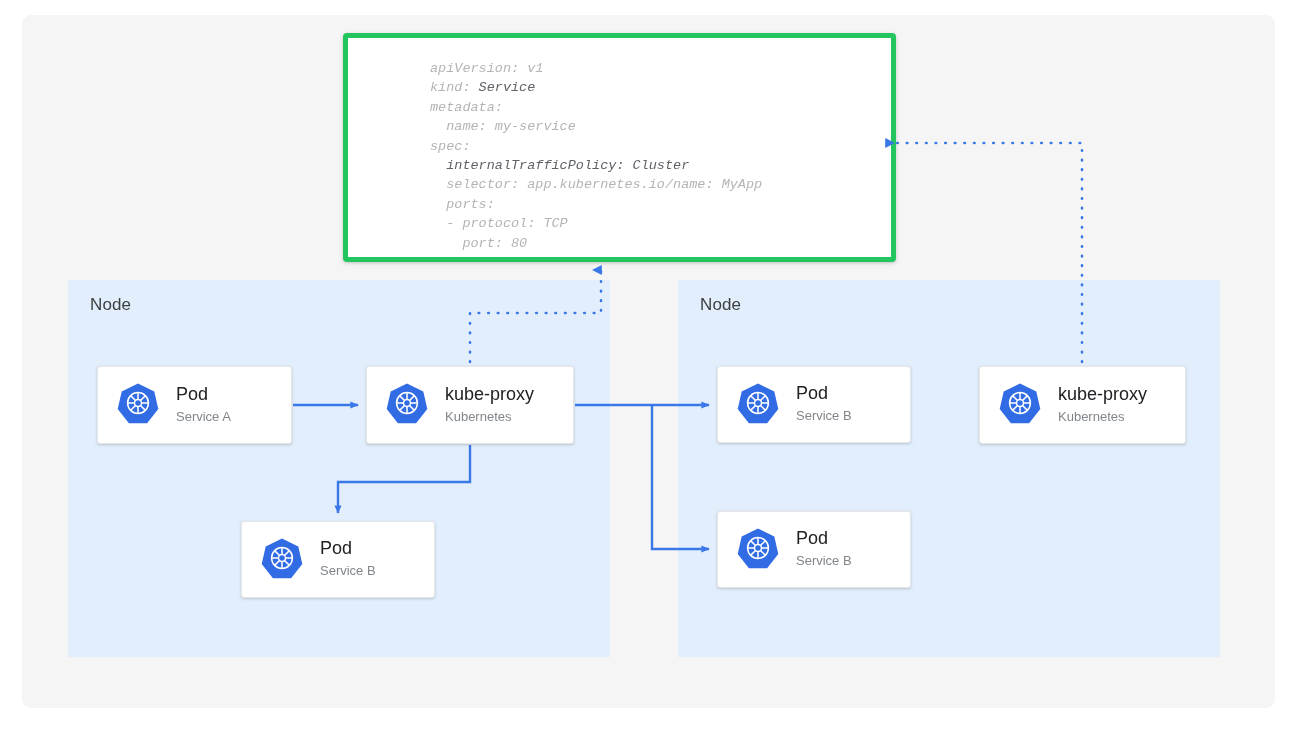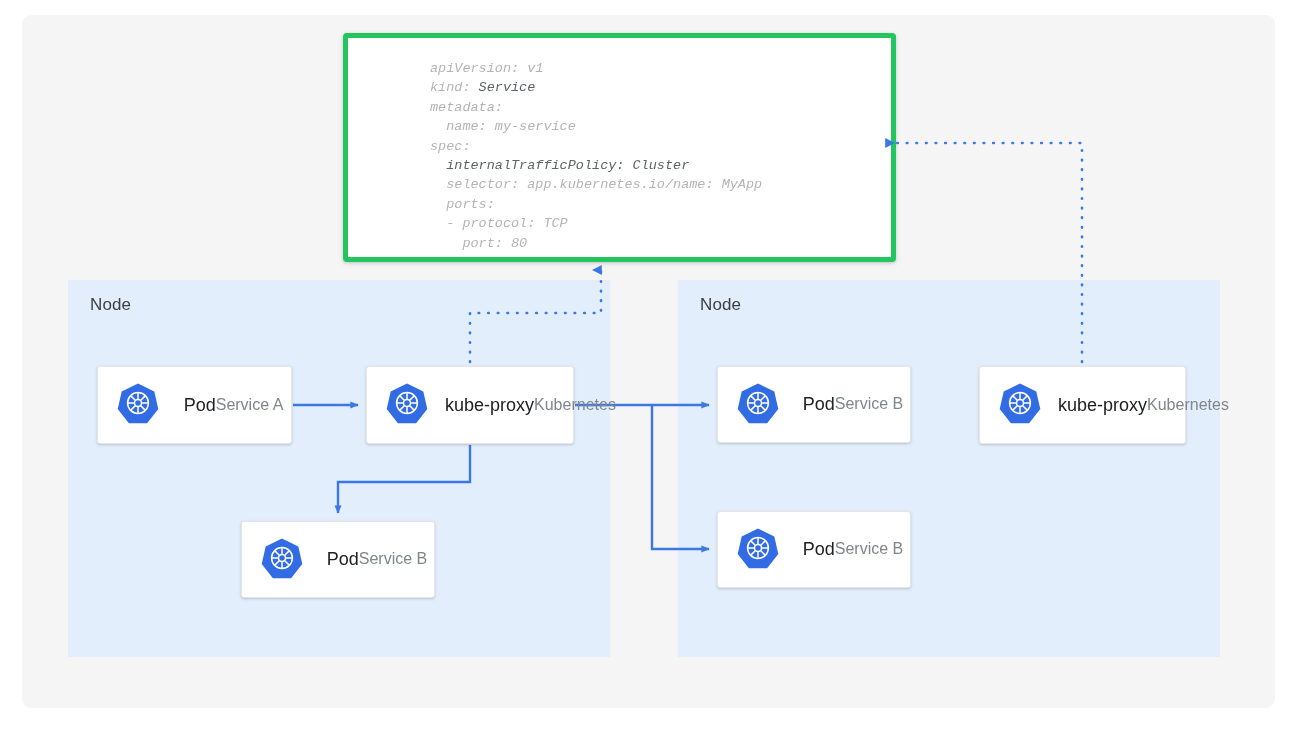--- a/index.html
+++ b/index.html
@@ -56,32 +56,32 @@
     border-radius: 3px;
     box-shadow: 0 1px 2px rgba(60,64,67,0.18), 0 1px 4px rgba(60,64,67,0.07);
     display: flex;
     align-items: center;
     box-sizing: border-box;
   }
   .card .k8s-logo { flex: 0 0 auto; margin-left: 18px; }
   .card .card-text {
     flex: 1 1 auto;
     display: flex;
-    flex-direction: row;
+    flex-direction: column;
     justify-content: center;
     margin-left: 16px;
   }
   .card-title {
     font-size: 18px;
     color: #202124;
     line-height: 23px;
     white-space: nowrap;
   }
   .card-sub {
-    font-size: 16px;
+    font-size: 13px;
     color: #80868b;
     line-height: 22px;
     white-space: nowrap;
   }
 
   
   #card-pod-a       { left: 97px;  top: 366px; width: 195px; height: 78px; }
   #card-kube-left   { left: 366px; top: 366px; width: 208px; height: 78px; }
   #card-pod-b-local { left: 241px; top: 521px; width: 194px; height: 77px; }
   #card-pod-b-1     { left: 717px; top: 366px; width: 194px; height: 77px; }

